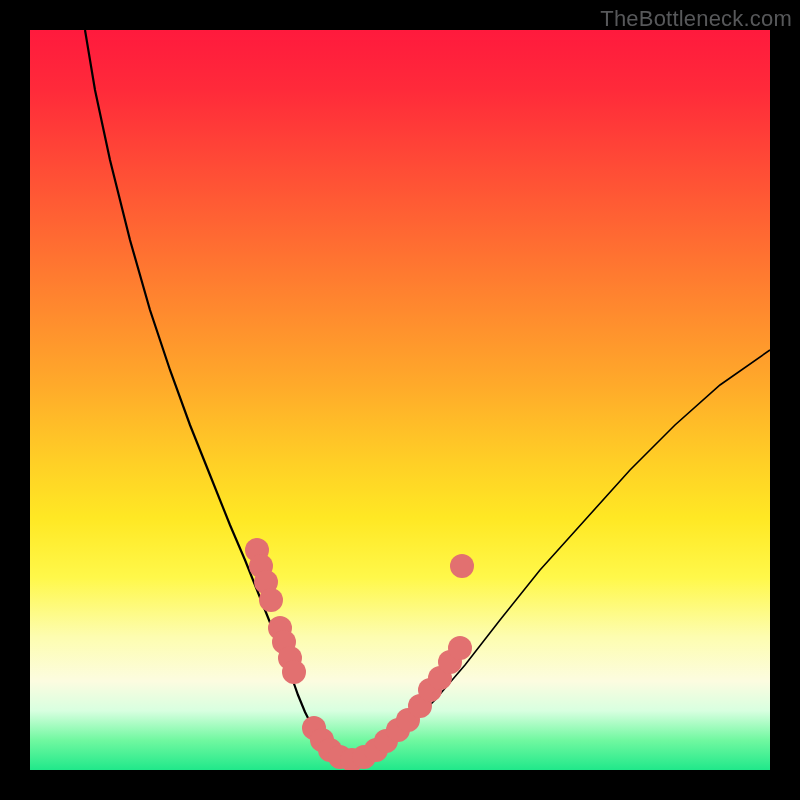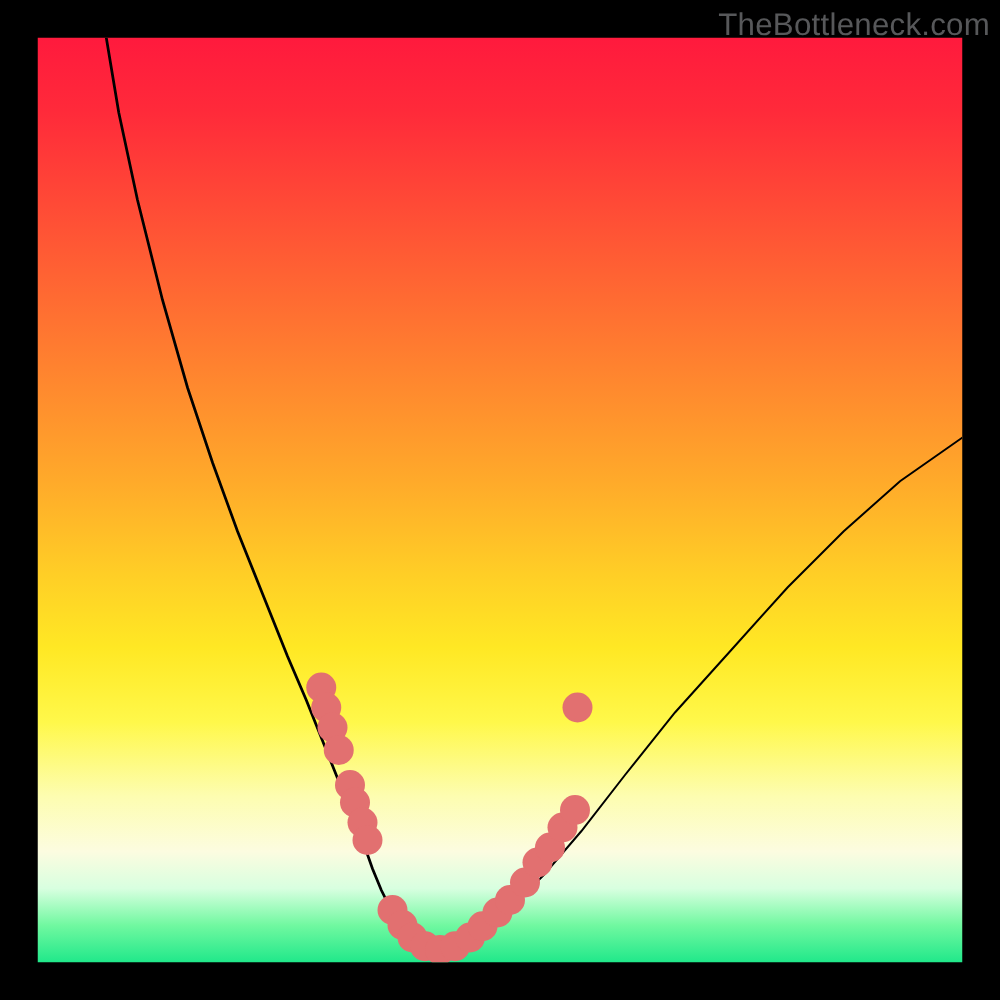--- a/index.html
+++ b/index.html
@@ -41,21 +41,21 @@
       #d8ffe0 92%,
       #70f8a0 96%,
       #20e88a 100%
     );
   }
   .watermark {
     position: absolute;
     top: 6px;
     right: 8px;
     color: #57585a;
-    font-size: 25px;
+    font-size: 22px;
     font-weight: 500;
     letter-spacing: 0.2px;
     z-index: 10;
   }
   svg.curve {
     position: absolute;
     left: 0;
     top: 0;
     width: 100%;
     height: 100%;

